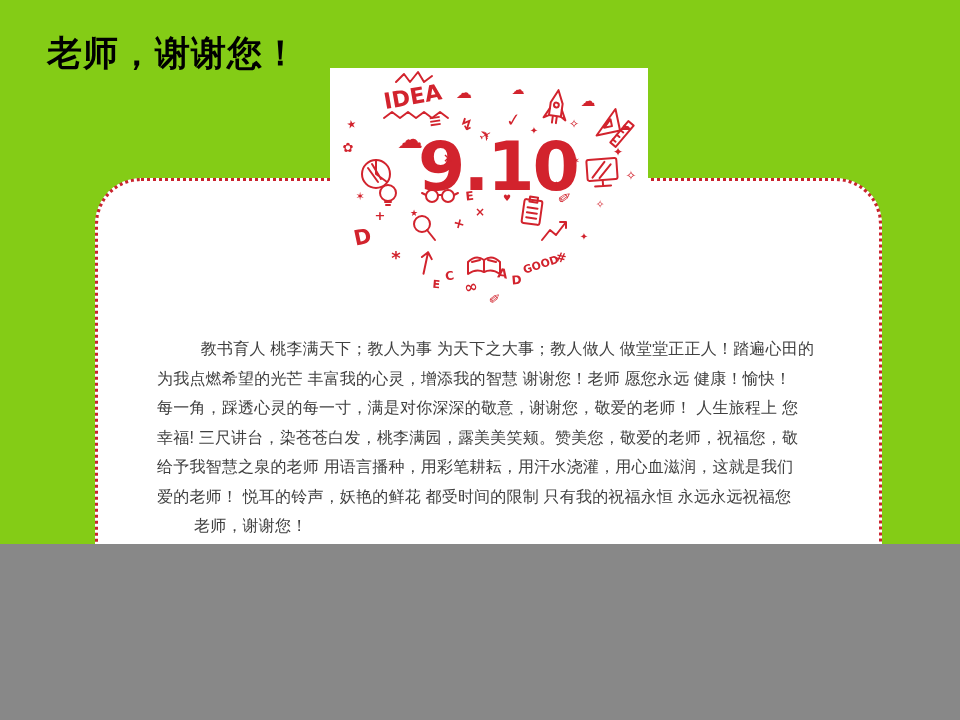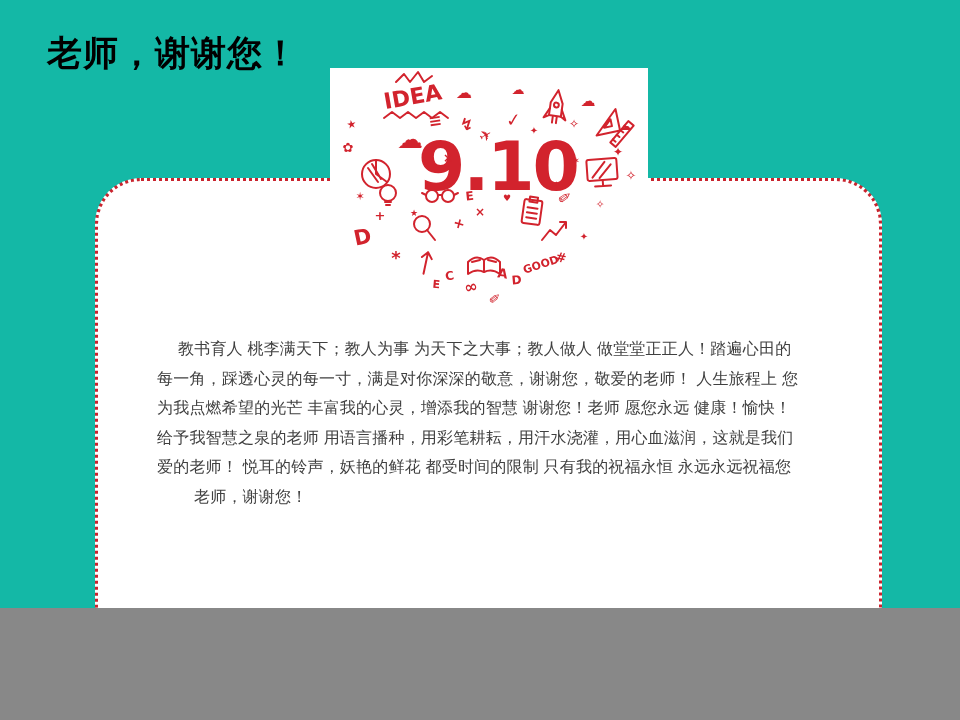--- a/index.html
+++ b/index.html
@@ -1,17 +1,17 @@
 <!DOCTYPE html>
 <html><head>
 <meta charset="utf-8">
 <style>
   html,body{margin:0;padding:0;background:#888;}
   .slide{
-    position:relative;width:960px;height:608px;background:#14b8a6;
+    position:relative;width:960px;height:544px;background:#84cc16;
     overflow:hidden;font-family:"Liberation Sans",sans-serif;
   }
   .title{
     position:absolute;left:47px;top:30px;margin:0;
     font-size:35px;font-weight:700;color:#000;letter-spacing:1px;
     font-family:"Liberation Sans",sans-serif;
   }
   .message-box{
     position:absolute;left:95px;top:178px;width:781px;height:467px;
     border:3px dotted #c9242e;border-radius:46px;background:#fff;z-index:1;
@@ -27,21 +27,21 @@
   }
   .date-text{
     font-family:"DejaVu Serif",serif;font-weight:900;font-size:68px;
     letter-spacing:-2px;
   }
   .message{
     position:absolute;left:157px;top:334px;width:680px;z-index:2;
     color:#404040;font-size:16px;line-height:29.5px;letter-spacing:0.2px;
   }
   .message .line{white-space:nowrap;}
-  .message .ind1{padding-left:21px;}
+  .message .ind1{padding-left:21px;text-align:center;}
   .message .ind2{padding-left:37px;}
 </style>
 </head>
 <body>
 
 <div class="slide">
 
   <h1 class="title">老师，谢谢您！</h1>
 
   <div class="message-box"></div>
@@ -138,20 +138,21 @@
         <text transform="translate(230,194) rotate(10)" font-size="13" text-anchor="middle">#</text>
         <text transform="translate(254,172) rotate(0)" font-size="10" text-anchor="middle">✦</text>
         <text transform="translate(270,140) rotate(0)" font-size="11" text-anchor="middle">✧</text>
         <text transform="translate(224,120) rotate(0)" font-size="11" text-anchor="middle">×</text>
         <text transform="translate(246,96) rotate(0)" font-size="10" text-anchor="middle">✶</text>
       </svg>
   </div>
 
   <div class="message">
     <div class="line ind1">教书育人 桃李满天下；教人为事 为天下之大事；教人做人 做堂堂正正人！踏遍心田的</div>
+    <div class="line">为我点燃希望的光芒 丰富我的心灵，增添我的智慧 谢谢您！老师 愿您永远 健康！愉快！</div>
     <div class="line">每一角，踩透心灵的每一寸，满是对你深深的敬意，谢谢您，敬爱的老师！ 人生旅程上 您</div>
-    <div class="line">为我点燃希望的光芒 丰富我的心灵，增添我的智慧 谢谢您！老师 愿您永远 健康！愉快！</div>
+    <div class="line">幸福! 三尺讲台，染苍苍白发，桃李满园，露美美笑颊。赞美您，敬爱的老师，祝福您，敬</div>
     <div class="line">给予我智慧之泉的老师 用语言播种，用彩笔耕耘，用汗水浇灌，用心血滋润，这就是我们</div>
     <div class="line">爱的老师！ 悦耳的铃声，妖艳的鲜花 都受时间的限制 只有我的祝福永恒 永远永远祝福您</div>
     <div class="line ind2">老师，谢谢您！</div>
   </div>
 
 </div>
 
 </body></html>

